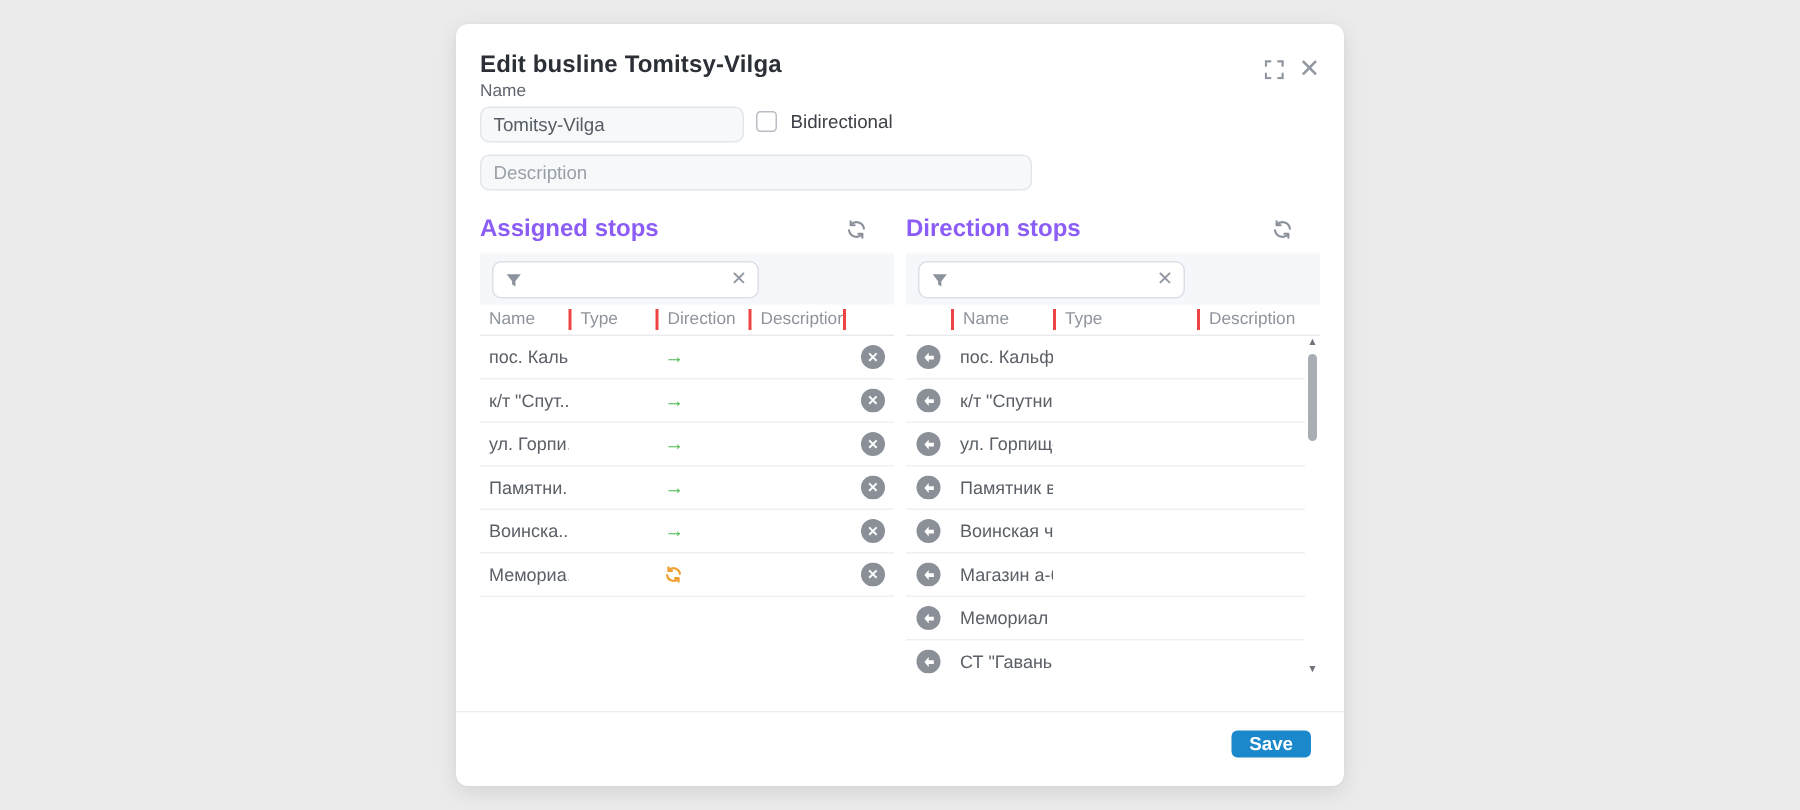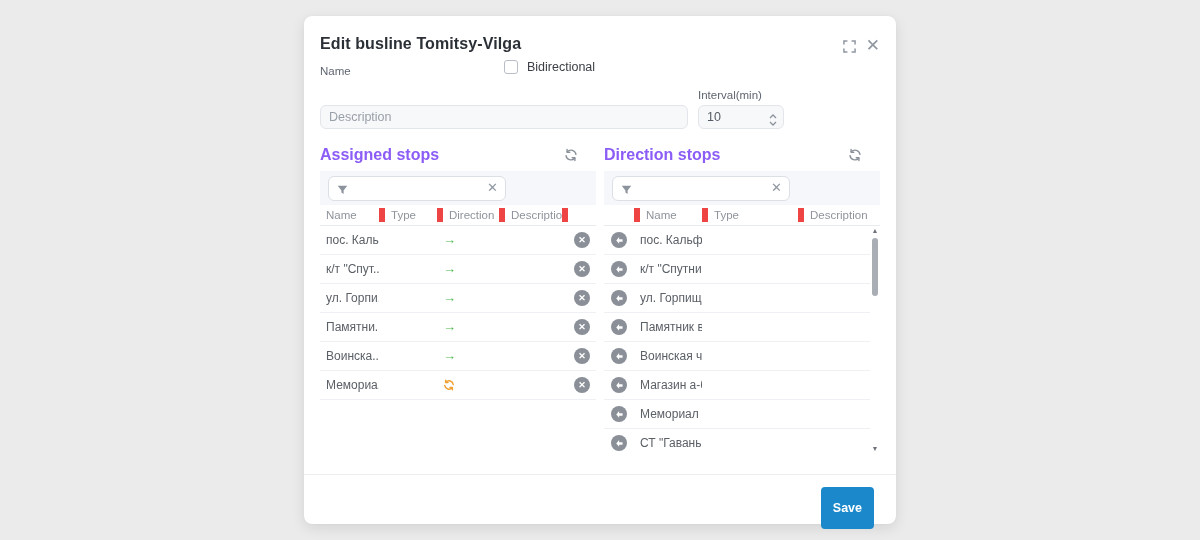--- a/index.html
+++ b/index.html
@@ -54,21 +54,21 @@
   .filter-box { position:relative; width:178px; height:25px; }
   .filter-input {
     width:100%; height:25px; border:1px solid #dcdfe6; border-radius:6px; background:#fff;
     padding:0 24px 0 26px; font-size:12px; color:#565c64; outline:none;
   }
   .funnel { position:absolute; left:9px; top:6px; color:#8c939d; }
   .clear-x { position:absolute; right:8px; top:4px; font-size:13px; color:#9097a1; cursor:pointer; line-height:16px; }
   
   .thead { display:flex; height:21px; align-items:center; border-bottom:1px solid #e8ebf0; }
   .thead .c { font-size:11.5px; color:#8f949c; font-weight:500; padding-left:6px; height:14px; line-height:14px; }
-  .thead .c + .c { border-left:6px solid #ef4444; }
+  .thead .c + .c { border-left:2px solid #ef4444; }
   .trow { display:flex; height:29px; align-items:center; border-bottom:1px solid #eef0f4; }
   .trow .c { font-size:12px; color:#5b6067; padding-left:6px; white-space:nowrap; overflow:hidden; }
   
   .lt .c1 { width:59px; } .lt .c2 { width:58px; } .lt .c3 { width:62px; } .lt .c4 { width:63px; }
   .lt .c5 { width:34px; display:flex; justify-content:flex-end; padding-right:6px; }
   
   .rt .c0 { width:30px; display:flex; padding-left:7px; }
   .rt .c1 { width:68px; } .rt .c2 { width:96px; } .rt .c3 { width:72px; }
   .rt-head .c0 { border-left:none!important; }
   .dir { font-size:13px; font-weight:700; line-height:12px; display:flex; align-items:center; }
@@ -86,21 +86,21 @@
   .sbar .arr { position:absolute; left:1px; width:8px; height:8px; color:#6f747c; font-size:7px; line-height:8px; text-align:center; cursor:pointer; }
   .sbar .arr-up { top:0; }
   .sbar .arr-down { bottom:0; }
   .sbar .thumb { position:absolute; left:2px; top:11px; width:6px; height:58px; background:#a9adb4; border-radius:3px; cursor:pointer; }
   
   .dlg-footer {
     position:absolute; left:0; right:0; bottom:0; height:50px;
     border-top:1px solid #ededf1; text-align:right; padding:12px 22px; border-radius:0 0 8px 8px;
   }
   .save-btn {
-    height:42px; min-width:52px; padding:0 12px; background:#1a88ca; color:#fff;
+    height:18px; min-width:52px; padding:0 12px; background:#1a88ca; color:#fff;
     border:none; border-radius:4px; font-size:12.5px; font-weight:700; cursor:pointer;
     font-family:"Liberation Sans","DejaVu Sans",sans-serif;
   }
 </style>
 </head>
 <body>
 
 <div class="dialog">
 
   <div class="dlg-header">
@@ -117,45 +117,30 @@
       <button class="icon-btn">
           <span class="close-x">✕</span>
         </button>
     </div>
   </div>
 
   <div class="dlg-form">
     <div class="frow frow1">
       <div class="fg fg-name">
         <label>Name</label>
+        <input class="ti" value="Tomitsy-Vilga" style="">
       </div>
       <div class="bidir">
         <span class="cb"></span>
         <span class="lbl">Bidirectional</span>
       </div>
     </div>
     <div class="frow frow2">
       <div class="fg fg-desc">
         <input class="ti" placeholder="Description" style="">
-      </div>
-      <div class="fg fg-num">
-        <label>Interval(min)</label>
-        <input class="ti" value="10" style="">
-        <span class="steppers">
-          <span class="step">
-            <svg width="8" height="5" viewBox="0 0 8 5" fill="none" stroke="currentColor" stroke-width="1.3">
-                <path d="M1 4 L4 1 L7 4"></path>
-              </svg>
-          </span>
-          <span class="step">
-            <svg width="8" height="5" viewBox="0 0 8 5" fill="none" stroke="currentColor" stroke-width="1.3">
-                <path d="M1 1 L4 4 L7 1"></path>
-              </svg>
-          </span>
-        </span>
       </div>
     </div>
   </div>
 
   <div class="panels">
 
     <div class="panel lt">
       <div class="panel-head">
         <span class="panel-title">Assigned stops</span>
         <button class="refresh-btn">

